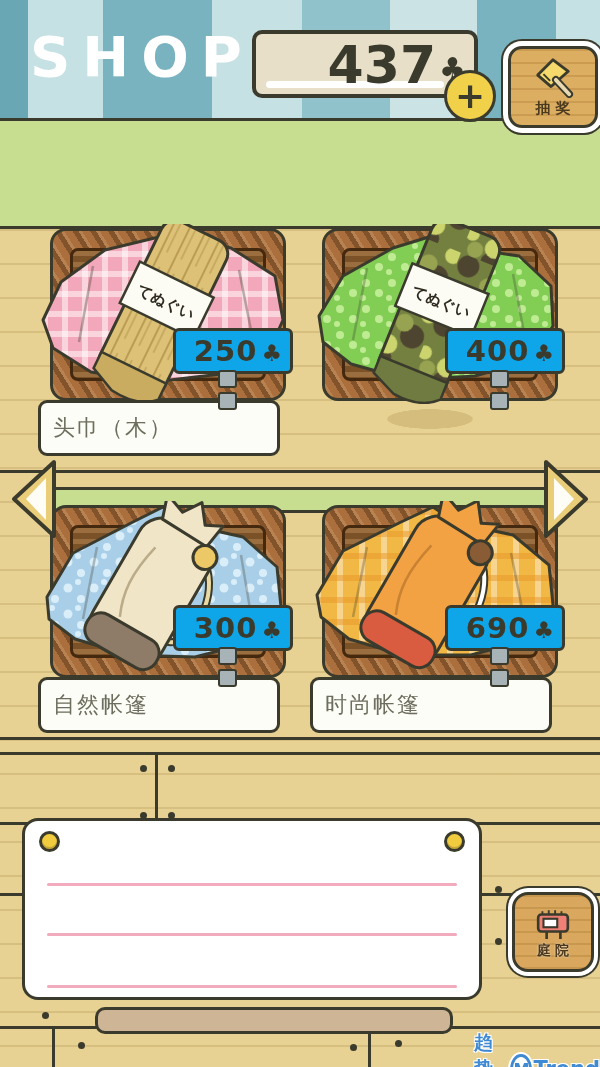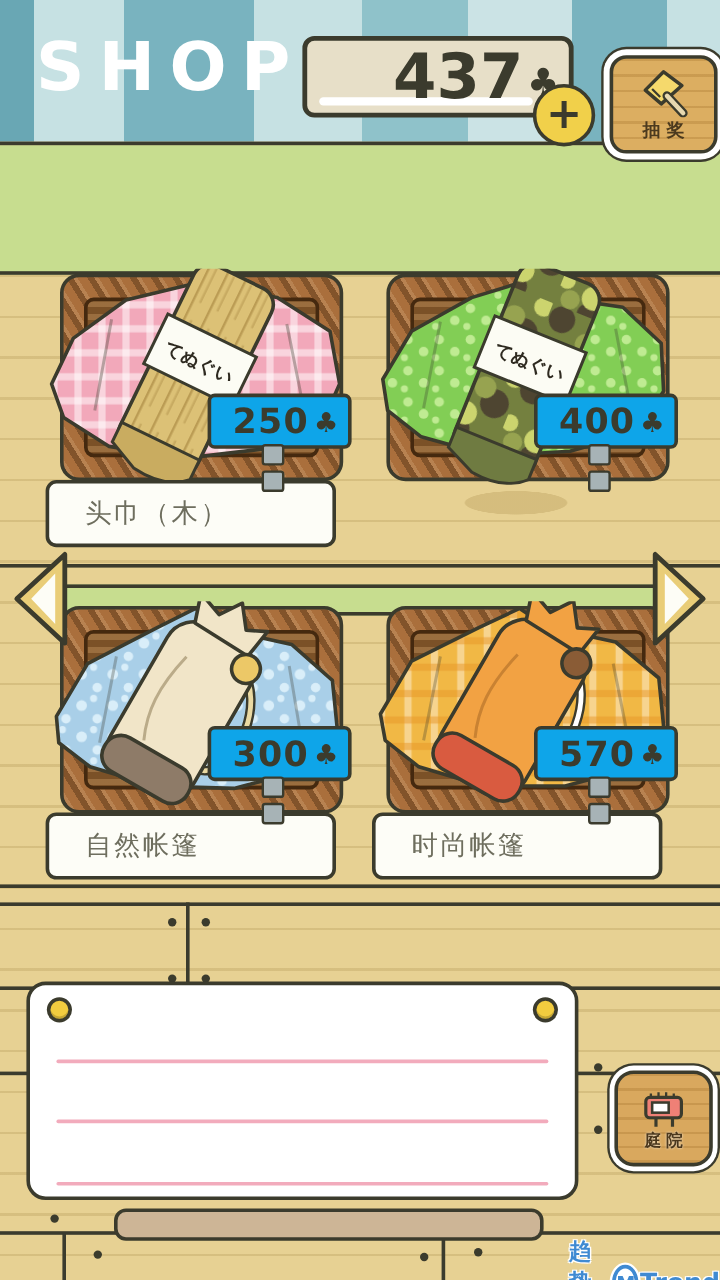--- a/index.html
+++ b/index.html
@@ -76,21 +76,21 @@
     background:#0ea5e9;border:3px solid #3b3b2d;border-radius:6px;box-sizing:border-box;
     display:flex;align-items:center;justify-content:flex-end;padding-right:8px;
   }
   .price{font-size:29px;font-weight:bold;color:#3b3b2d;letter-spacing:1px;line-height:1;}
   .clover-small{font-size:23px;color:#3b3b2d;margin-left:4px;line-height:1;transform:translateY(2px);}
   .connector{position:absolute;left:180px;top:146px;z-index:5;display:flex;flex-direction:column;gap:4px;}
   .connector-dot{width:15px;height:14px;background:#a7b3b6;border:2.5px solid #3b3b2d;border-radius:3px;}
   .name-label{
     position:absolute;left:0;top:176px;width:242px;height:56px;z-index:3;box-sizing:border-box;
     background:#fdfdf7;border:3px solid #3b3b2d;border-radius:9px;
-    display:flex;align-items:center;padding-left:30px;
+    display:flex;align-items:center;padding-left:12px;
     font-size:22px;color:#6e6e5e;letter-spacing:2px;
   }
   
   .note{
     position:absolute;left:22px;top:818px;width:460px;height:182px;z-index:4;
     background:#ffffff;border:3px solid #3b3b2d;border-radius:16px;box-sizing:border-box;
   }
   .pin{position:absolute;width:15px;height:15px;border-radius:50%;background:#f2cc3f;border:3px solid #3b3b2d;box-shadow:inset 0 -2px 0 rgba(0,0,0,0.18);}
   .note-line{position:absolute;left:22px;right:22px;height:3px;background:#f2abbc;border-radius:2px;}
   
@@ -303,21 +303,21 @@
         <path d="M26 -56 C 56 -40 62 12 44 30 C 32 42 16 26 28 6" stroke="#3b3b2d" stroke-width="8" fill="none" stroke-linecap="round"></path>
         <path d="M26 -56 C 56 -40 62 12 44 30 C 32 42 16 26 28 6" stroke="#ffffff" stroke-width="4" fill="none" stroke-linecap="round"></path>
         <rect x="-40" y="-72" width="80" height="146" rx="26" fill="#f2a243" stroke="#3b3b2d" stroke-width="3"></rect>
         <rect x="-40" y="42" width="80" height="32" rx="15" fill="#d95b40" stroke="#3b3b2d" stroke-width="3"></rect>
         <polygon points="-26,-68 -34,-92 -12,-84 0,-102 14,-84 30,-92 26,-66" fill="#f2a243" stroke="#3b3b2d" stroke-width="3" stroke-linejoin="round"></polygon>
         <circle cx="28" cy="-58" r="12" fill="#8a5c36" stroke="#3b3b2d" stroke-width="3"></circle>
         <path d="M-18 -40 C -26 -6 -24 16 -14 38" stroke="rgba(150,90,30,0.45)" stroke-width="2.5" fill="none"></path>
       </g>
     </svg>
     <div class="price-tag">
-      <span class="price">570</span>
+      <span class="price">690</span>
       <span class="clover-small">♣</span>
     </div>
     <div class="connector">
       <div class="connector-dot"></div>
       <div class="connector-dot"></div>
     </div>
     <div class="name-label">时尚帐篷</div>
   </div>
 
   <div class="note">

